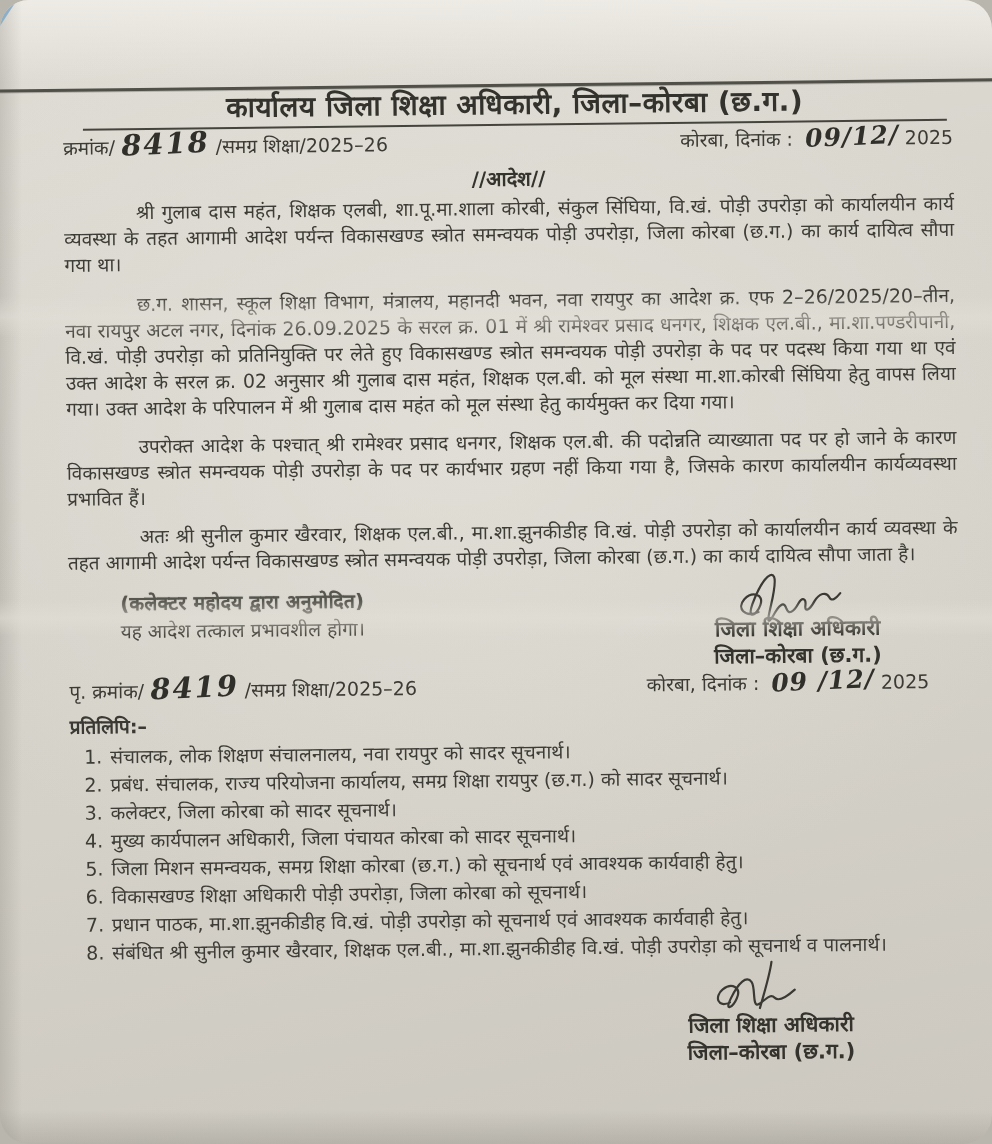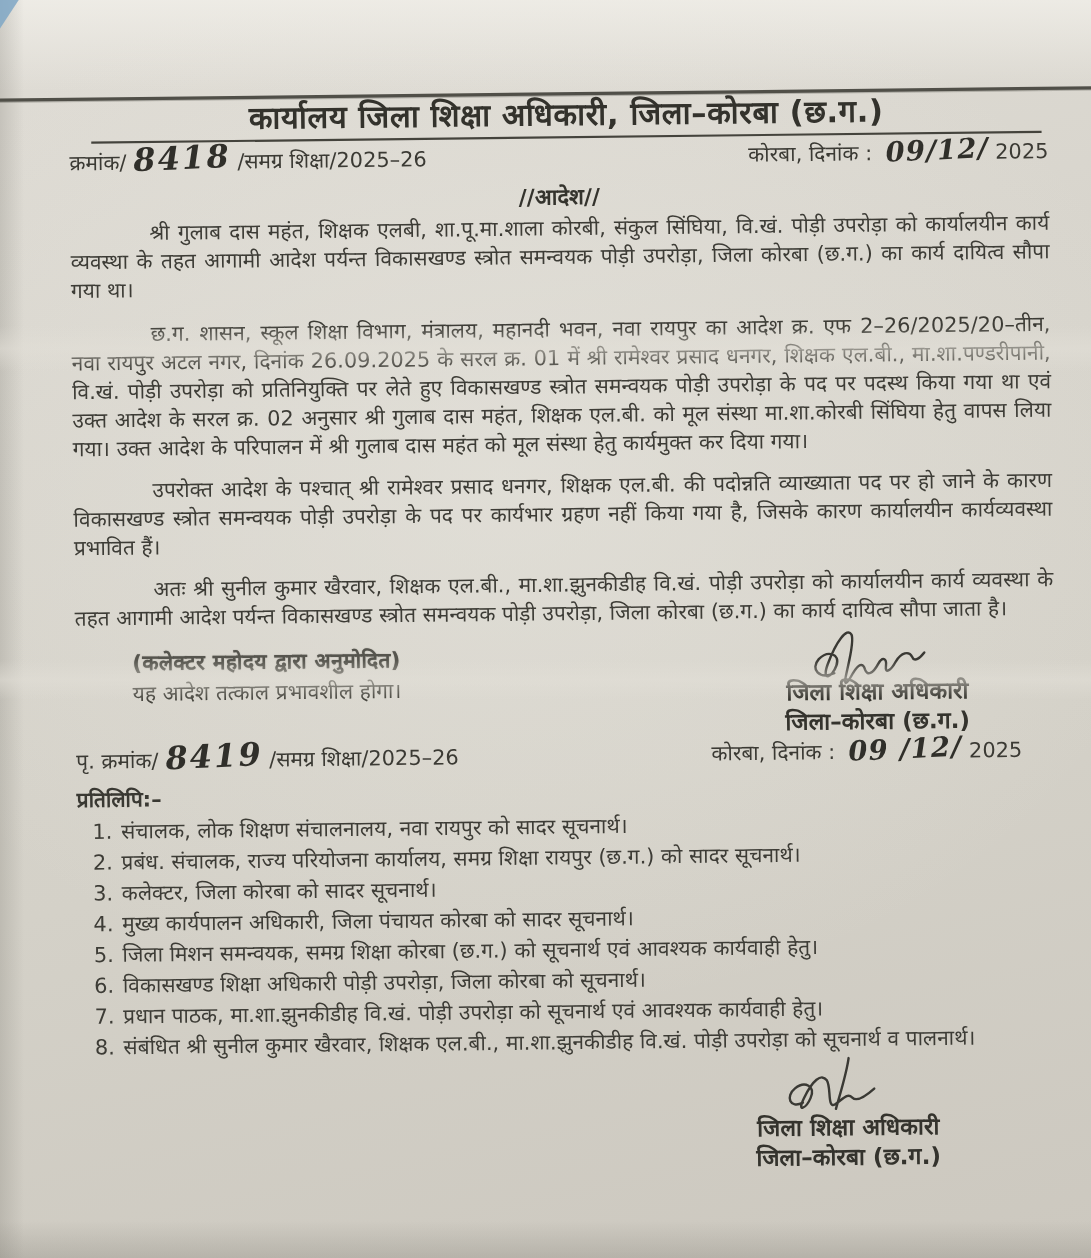--- a/index.html
+++ b/index.html
@@ -6,20 +6,21 @@
   body{
     width:992px;height:1144px;overflow:hidden;position:relative;
     background:#b9b6ae;
     font-family:"DejaVu Sans","Liberation Sans",sans-serif;
   }
   .paper{
     position:absolute;inset:0;overflow:hidden;
     background:
       radial-gradient(ellipse 900px 700px at 46% 38%, rgba(232,230,223,0.55), rgba(232,230,223,0) 70%),
       linear-gradient(168deg,#e0ddd6 0%,#d8d5cd 30%,#d4d1c8 62%,#ccc8bf 100%);
+    border-radius: 29px;
   }
   .corner-blue{
     position:absolute;top:0;left:0;width:0;height:0;
     border-top:26px solid #7fa7c5;border-right:17px solid transparent;opacity:.85;
   }
   .top-strip{
     position:absolute;top:0;left:0;right:0;height:82px;
     background:linear-gradient(to bottom, rgba(240,238,232,0.85), rgba(240,238,232,0));
   }
   .left-shadow{

